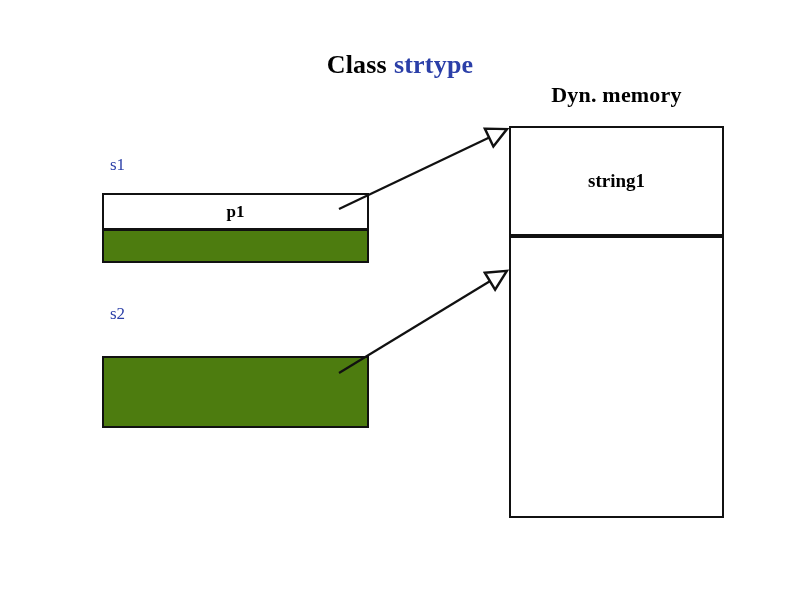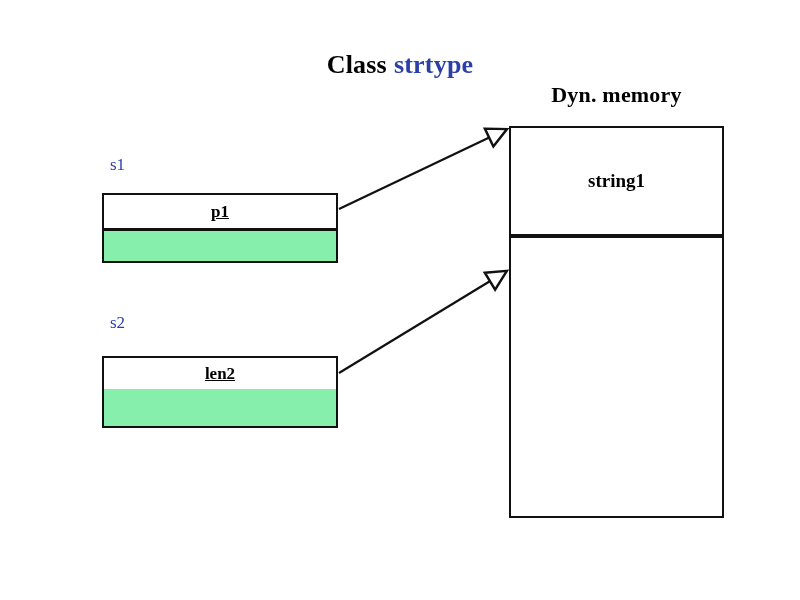--- a/index.html
+++ b/index.html
@@ -50,31 +50,30 @@
 
   
   .var-label {
     position: absolute;
     font-size: 17px;
     font-weight: normal;
     color: #2B3FA8;
     white-space: nowrap;
   }
   #label-s1 { left: 110px; top: 155px; }
-  #label-s2 { left: 110px; top: 313px; text-align: right; }
+  #label-s2 { left: 110px; top: 304px; text-align: right; }
 
   
   .obj-box {
     position: absolute;
     left: 102px;
-    width: 236px;
+    width: 267px;
     border: 2px solid #111111;
     box-sizing: border-box;
-    background: #86efac;
-    text-decoration: underline;
+    background: #4d7c0f;
   }
   #obj-s1 { top: 193px; height: 70px; }
   #obj-s2 { top: 356px; height: 72px; }
 
   .obj-cell {
     display: flex;
     align-items: center;
     justify-content: center;
     font-size: 17px;
     font-weight: bold;
@@ -144,21 +143,20 @@
     <span class="kw">Class</span><span class="cls">strtype</span>
   </div>
 
   <div class="var-label" id="label-s1">s1</div>
   <div class="obj-box" id="obj-s1">
     <div class="obj-cell ptr">p1</div>
   </div>
 
   <div class="var-label" id="label-s2">s2</div>
   <div class="obj-box" id="obj-s2">
-    <div class="obj-cell len">len2</div>
   </div>
 
   <div id="heap-block">
     <div class="heap-cell" id="heap-cell-string1">string1</div>
     <div class="heap-cell" id="heap-cell-free"></div>
   </div>
 
   <svg id="arrow-layer" viewBox="0 0 800 600">
     <defs>
       <marker id="open-arrowhead" markerWidth="11" markerHeight="11" refX="9" refY="5.5" orient="auto" markerUnits="strokeWidth">

